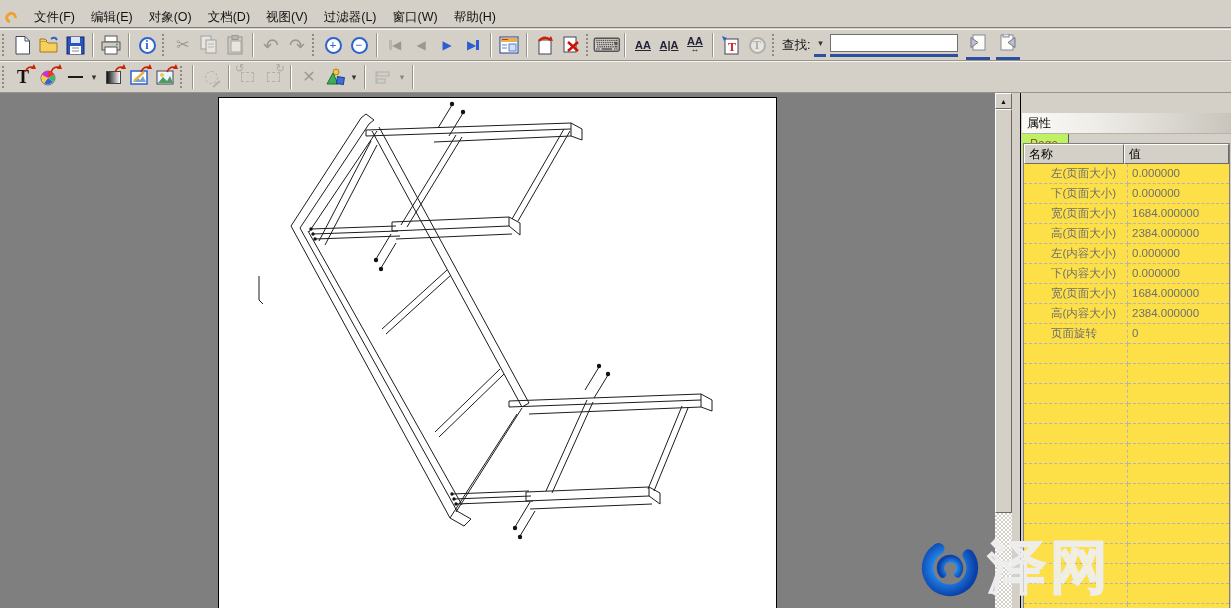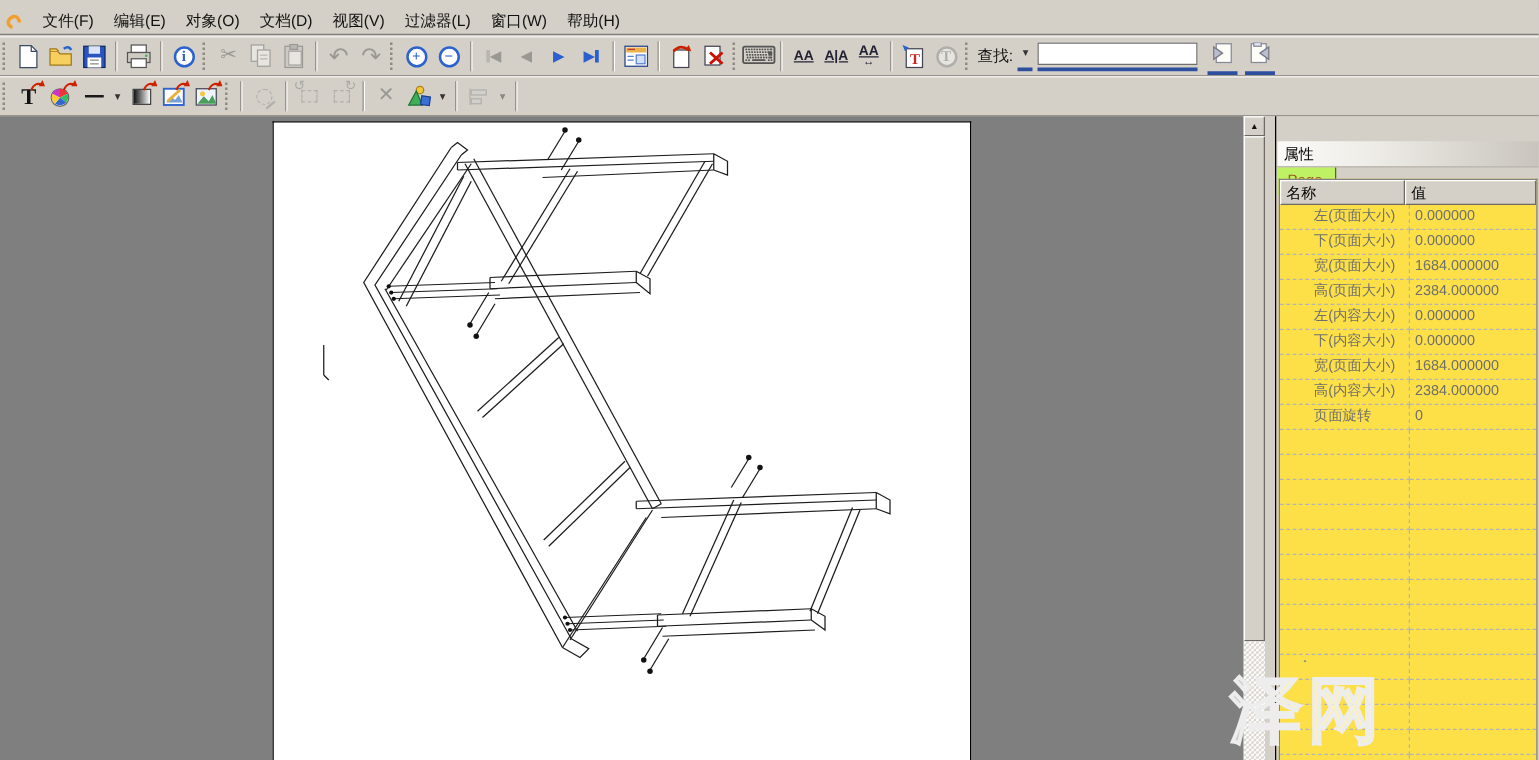--- a/index.html
+++ b/index.html
@@ -101,22 +101,22 @@
   .phcell { height:20px; line-height:19px; padding-left:4px; font-size:12px; color:#000;
     border:1px solid; border-color:#fff #6e6a63 #6e6a63 #fff; }
   .phname { width:100px; } .phval { flex:1; }
   .prow { display:flex; height:20px; }
   .pcell { height:20px; line-height:19px; padding-left:4px; font-size:11.5px; color:#6f6f6f;
     border-bottom:1px dashed #b4b4b4; white-space:nowrap; overflow:hidden; }
   .pname { width:104px; border-right:1px dashed #b4b4b4;padding-left:27px; }
   .pval { flex:1; }
 
   
-  .watermark { position:absolute; left:894px; top:528px; width:300px; height:80px; z-index:50;
-    display:flex; align-items:center; pointer-events:none;flex-direction:column; }
+  .watermark { position:absolute; left:916px; top:528px; width:300px; height:80px; z-index:50;
+    display:flex; align-items:center; pointer-events:none; }
   .wmtext { font-size:58px; font-weight:bold; letter-spacing:4px; margin-left:4px;
     color:rgba(255,255,255,0.10);
     -webkit-text-stroke:1.3px #ededed;
     text-shadow:0 0 1px rgba(255,255,255,.55); }
 </style>
 </head>
 <body>
 
 <div id="app">
 

